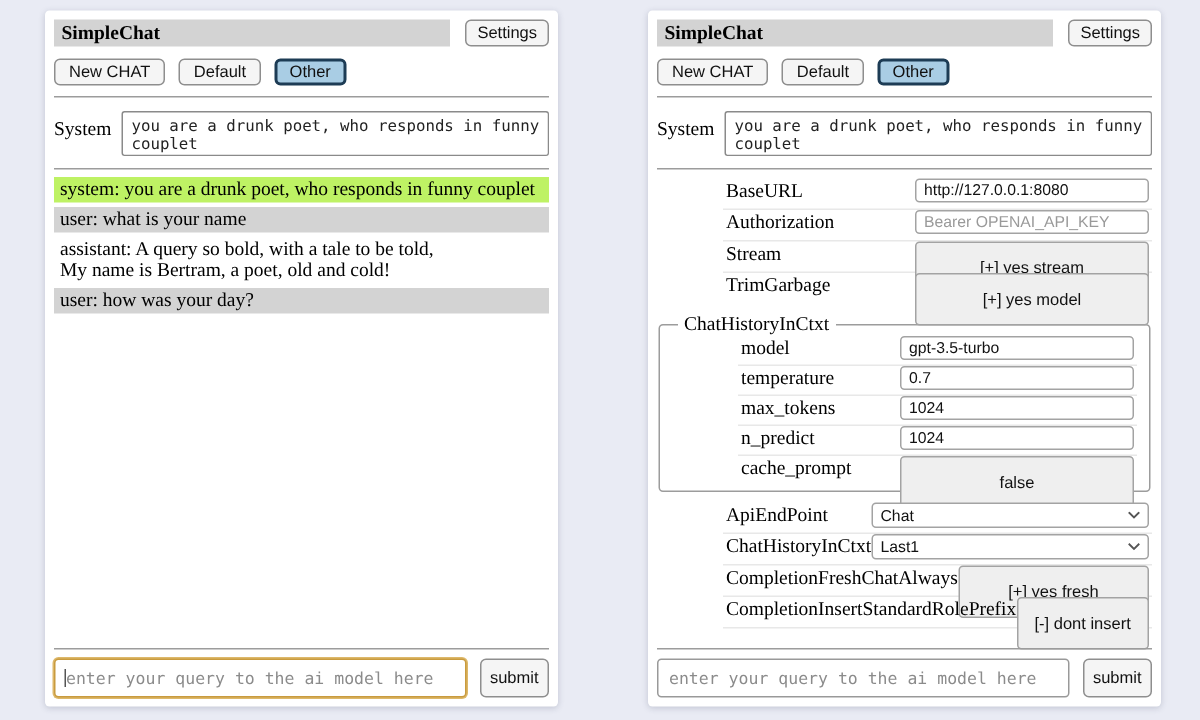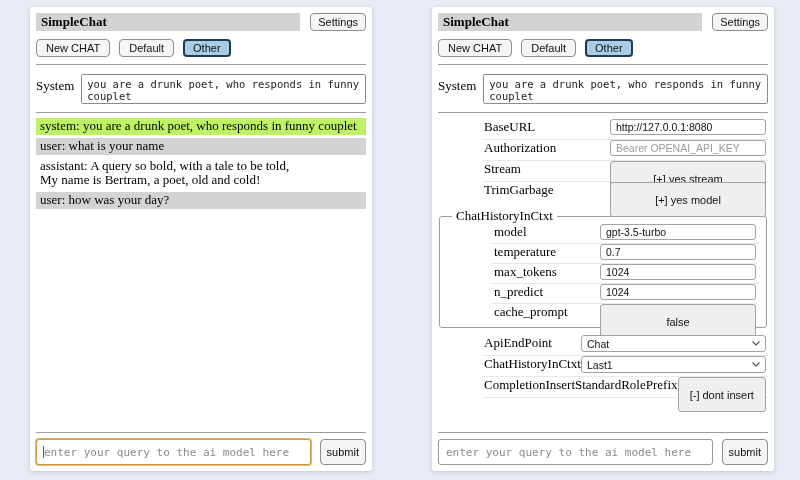--- a/index.html
+++ b/index.html
@@ -226,20 +226,24 @@
       <div class="sselect">
         <span>Last1</span>
         <span class="chevron">
           <svg width="8" height="5" viewBox="0 0 8 5">
               <path d="M0.5 0.5 L4 4 L7.5 0.5" fill="none" stroke="#555" stroke-width="1.2"></path>
             </svg>
         </span>
       </div>
     </div>
 
+    <div class="srow">
+      <span class="slabel">CompletionFreshChatAlways</span>
+      <button class="wide-btn">[+] yes fresh</button>
+    </div>
 
     <div class="srow">
       <span class="slabel">CompletionInsertStandardRolePrefix</span>
       <button class="wide-btn">[-] dont insert</button>
     </div>
 
   </div>
 
   <div class="spacer"></div>
 

